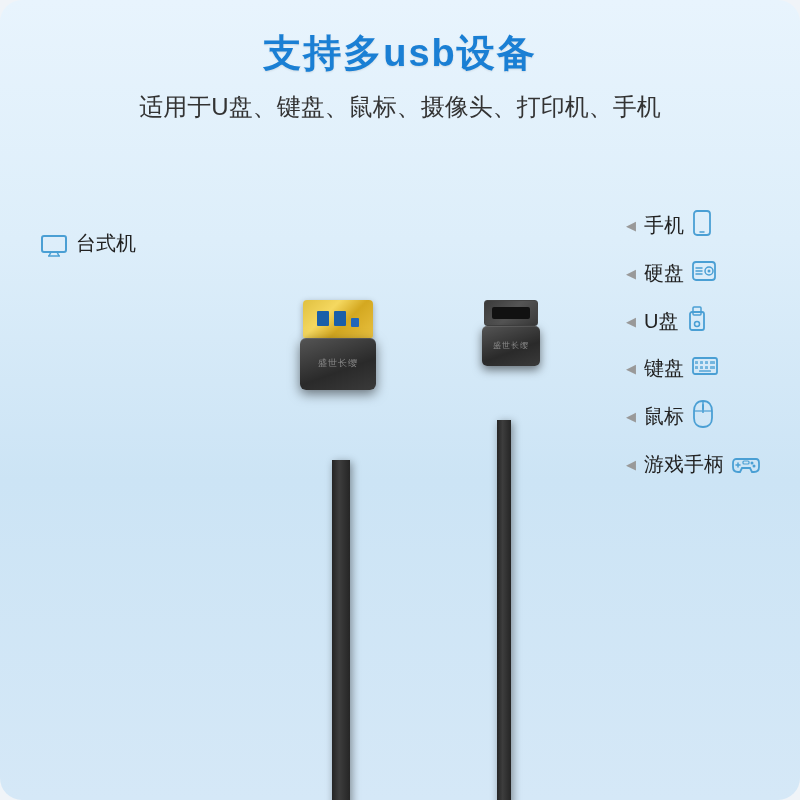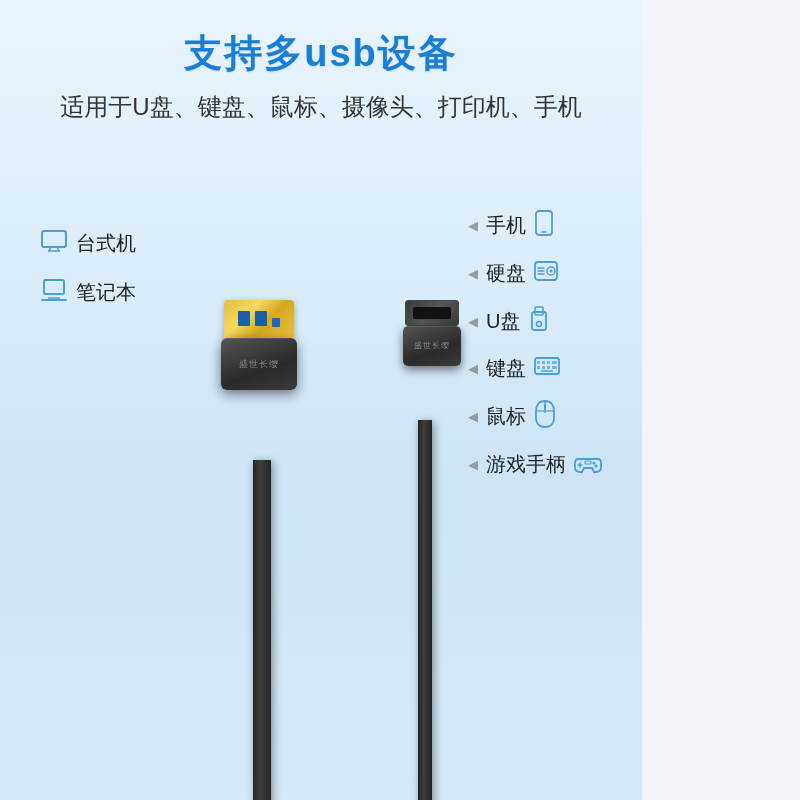--- a/index.html
+++ b/index.html
@@ -6,25 +6,26 @@
     body {
       width: 800px;
       height: 800px;
       background: #f0f4f8;
       font-family: 'Microsoft YaHei', 'PingFang SC', sans-serif;
       overflow: hidden;
       position: relative;
     }
 
     .page-container {
-      width: 642px;
+      width: 800px;
       height: 800px;
       background: linear-gradient(180deg, #e8f4fd 0%, #ddeefa 30%, #cce4f5 60%, #d5e8f7 100%);
       position: relative;
       overflow: hidden;
+      border-radius: 22px;
     }
 
     
     .header-section {
       text-align: center;
       padding: 28px 20px 12px;
     }
 
     .main-title {
       font-size: 38px;
@@ -54,21 +55,21 @@
     .left-devices {
       display: flex;
       flex-direction: column;
       gap: 22px;
       padding-top: 60px;
       z-index: 10;
     }
 
     .device-item {
       display: flex;
-      align-items: flex-start;
+      align-items: flex-end;
       gap: 8px;
       font-size: 20px;
       color: #222;
       font-weight: 500;
     }
 
     .device-icon-left {
       width: 28px;
       height: 22px;
       display: inline-flex;
@@ -128,20 +129,21 @@
       align-items: flex-start;
       justify-content: center;
     }
 
     .brand-text {
       color: #888;
       font-size: 9px;
       letter-spacing: 1px;
       text-align: left;
       line-height: 1.4;
+      font-family: Liberation Mono, monospace;
     }
 
     
     .full-usb-scene {
       position: relative;
       width: 320px;
       height: 560px;
     }
 
     
@@ -236,30 +238,20 @@
           <svg width="26" height="22" viewBox="0 0 26 22" fill="none">
             <rect x="1" y="1" width="24" height="16" rx="2" stroke="#4a9fd4" stroke-width="2" fill="none"></rect>
             <line x1="10" y1="17" x2="8" y2="21" stroke="#4a9fd4" stroke-width="1.5"></line>
             <line x1="16" y1="17" x2="18" y2="21" stroke="#4a9fd4" stroke-width="1.5"></line>
             <line x1="7" y1="21" x2="19" y2="21" stroke="#4a9fd4" stroke-width="1.5"></line>
           </svg>
         </span>
         <span>台式机</span>
       </div>
 
-      <div class="device-item">
-        <span class="device-icon-left icon-monitor">
-          <svg width="26" height="22" viewBox="0 0 26 22" fill="none">
-            <rect x="3" y="1" width="20" height="14" rx="1.5" stroke="#4a9fd4" stroke-width="2" fill="none"></rect>
-            <line x1="1" y1="21" x2="25" y2="21" stroke="#4a9fd4" stroke-width="2" stroke-linecap="round"></line>
-            <path d="M8 21 L8 19 L18 19 L18 21" stroke="#4a9fd4" stroke-width="1.5" fill="none"></path>
-          </svg>
-        </span>
-        <span>笔记本</span>
-      </div>
 
     </div>
 
     <div class="cable-container">
       <div class="full-usb-scene">
 
         <div class="male-group">
 
           <div style="width:70px;height:38px;background:linear-gradient(135deg,#e0c040 0%,#f5d860 35%,#d4a820 60%,#e8c040 100%);border-radius:4px 4px 2px 2px;display:flex;align-items:center;justify-content:center;gap:5px;box-shadow:0 2px 6px rgba(0,0,0,0.3);">
             <div style="width:12px;height:15px;background:#1a5fa8;border-radius:1px;"></div>

